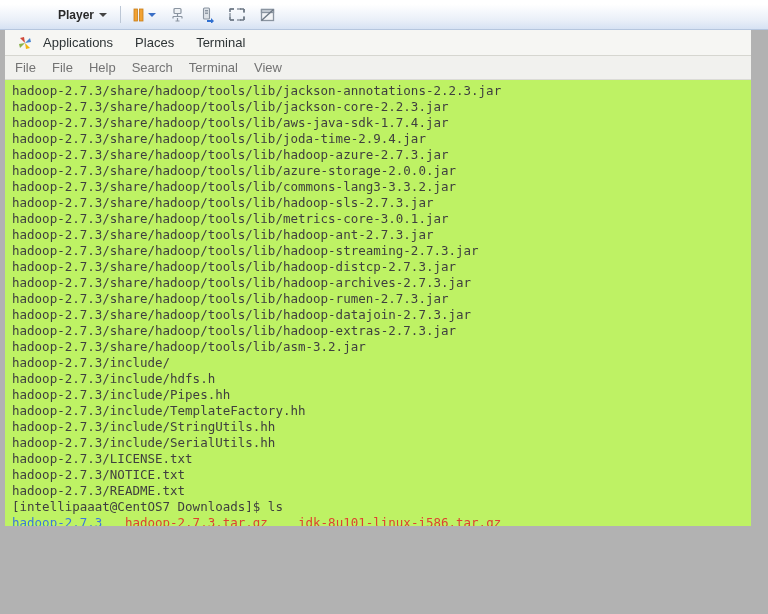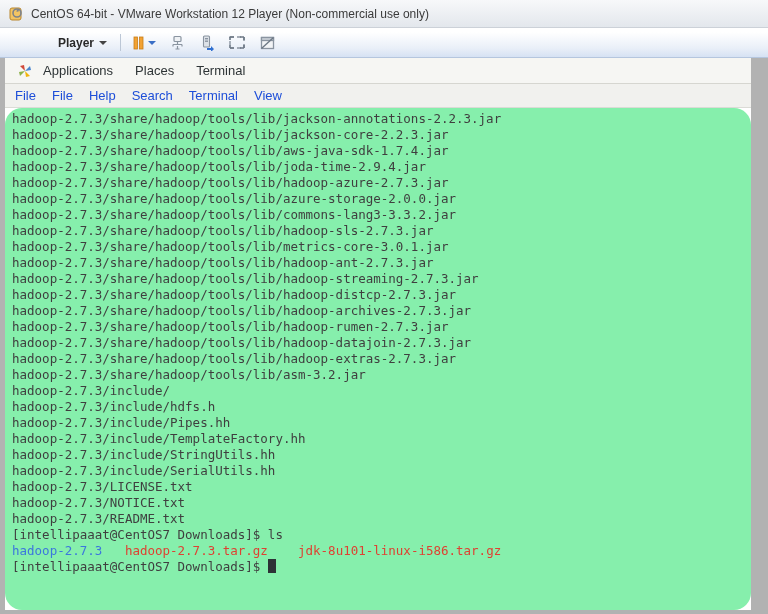--- a/index.html
+++ b/index.html
@@ -21,59 +21,49 @@
     font:bold 12px "Liberation Sans", sans-serif; color:#2a2a2a; padding:3px 4px; cursor:default;margin-left:44px; }
   .caret-dark{ width:0; height:0; border-left:4px solid transparent; border-right:4px solid transparent;
     border-top:4px solid #444; }
   .caret-blue{ width:0; height:0; border-left:4px solid transparent; border-right:4px solid transparent;
     border-top:4px solid #3a6fc6; }
   .tb-sep{ width:1px; height:17px; background:#bcc7d6; }
   .tb-btn{ border:none; background:transparent; padding:2px; display:flex; align-items:center; gap:3px; cursor:default; }
 
   
   .vm-viewport{ height:556px; background:#b2b2b2; padding:0 17px 8px 5px; }
-  .vm-screen{ width:746px; height:552px; background:#ffffff; display:flex; flex-direction:column; }
+  .vm-screen{ width:746px; height:496px; background:#ffffff; display:flex; flex-direction:column; }
 
   
   .gnome-panel{ height:26px; flex:0 0 26px; background:#f6f6f3; border-bottom:1px solid #d6d6d0;
     display:flex; align-items:center; padding-left:13px; font-size:13px; color:#2e3436; }
   .panel-item{ padding:0 11px; line-height:25px; }
 
   
   .term-titlebar{ height:31px; flex:0 0 31px; position:relative;
     background:linear-gradient(#fcfcfb,#ebebe9); border-bottom:1px solid #9d9d97; }
   .term-title{ position:absolute; left:463px; top:50%; transform:translateY(-50%);
     font-size:13px; font-weight:bold; color:#3a3a3a; }
   .term-menubar{ height:24px; flex:0 0 24px; background:#f1f1ee; border-bottom:1px solid #dbdbd6;
-    display:flex; align-items:center; padding-left:2px; font-size:13px; color:#1d4ed8; }
+    display:flex; align-items:center; padding-left:2px; font-size:13px; color:#737373; }
   .menu-item{ padding:0 8px; line-height:23px; }
 
-  .term-content{ flex:1; background:#86efac; padding:3px 0 0 7px;
+  .term-content{ flex:1; background:#bef264; padding:3px 0 0 7px;
     font-family:"DejaVu Sans Mono", monospace; font-size:12.5px; line-height:16px;
-    color:#3f3f3f; white-space:pre; overflow:hidden;border-radius:17px; }
+    color:#3f3f3f; white-space:pre; overflow:hidden; }
   .term-line{ height:16px; }
   .cursor{ display:inline-block; width:8px; height:14px; background:#2d3236; vertical-align:-2px; }
 
   .icon-wrap{ display:inline-flex; align-items:center; justify-content:center; }
 </style>
 </head>
 <body>
 
 <div>
 
-  <div class="vmw-titlebar">
-    <span class="icon-wrap">
-      <svg width="15" height="15" viewBox="0 0 15 15">
-        <rect x="1" y="2" width="11" height="12" rx="2" fill="#f3c463" stroke="#b8862f"></rect>
-        <circle cx="8" cy="7" r="4" fill="none" stroke="#7d838b" stroke-width="1.6"></circle>
-        <path d="M8 3 l2.5 2 -3 1 z" fill="#7d838b"></path>
-      </svg>
-    </span>
-    <span>CentOS 64-bit - VMware Workstation 12 Player (Non-commercial use only)</span>
-  </div>
 
   <div class="vmw-toolbar">
     <button class="player-btn">
       <span>Player</span>
       <span class="caret-dark"></span>
     </button>
     <span class="tb-sep"></span>
     <button class="tb-btn">
       <span class="icon-wrap">
         <svg width="13" height="14" viewBox="0 0 13 14">

